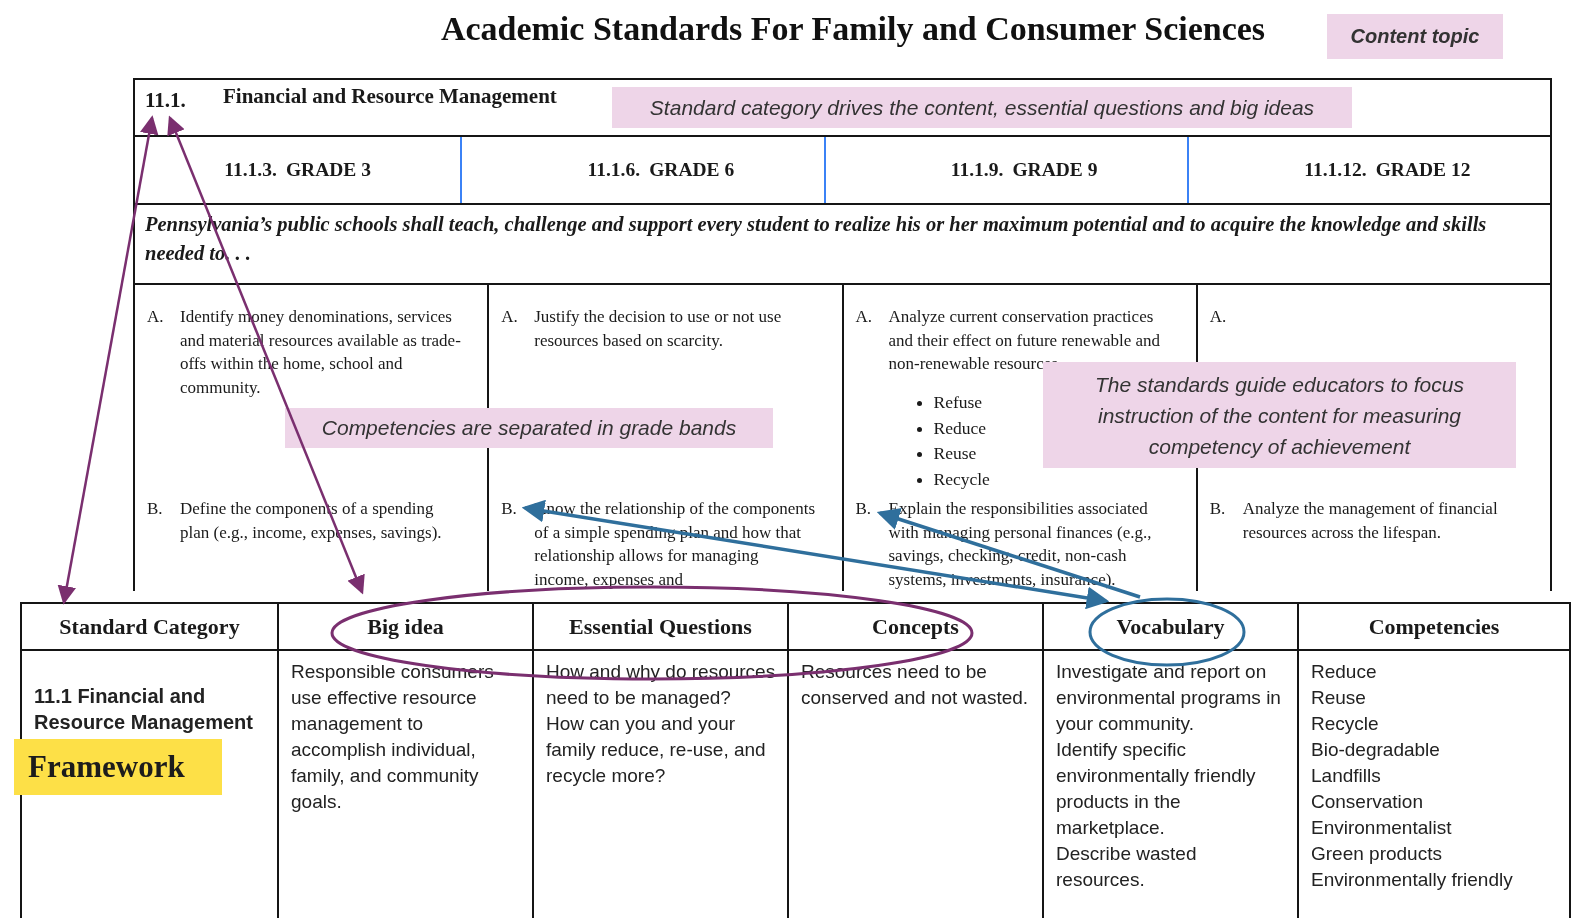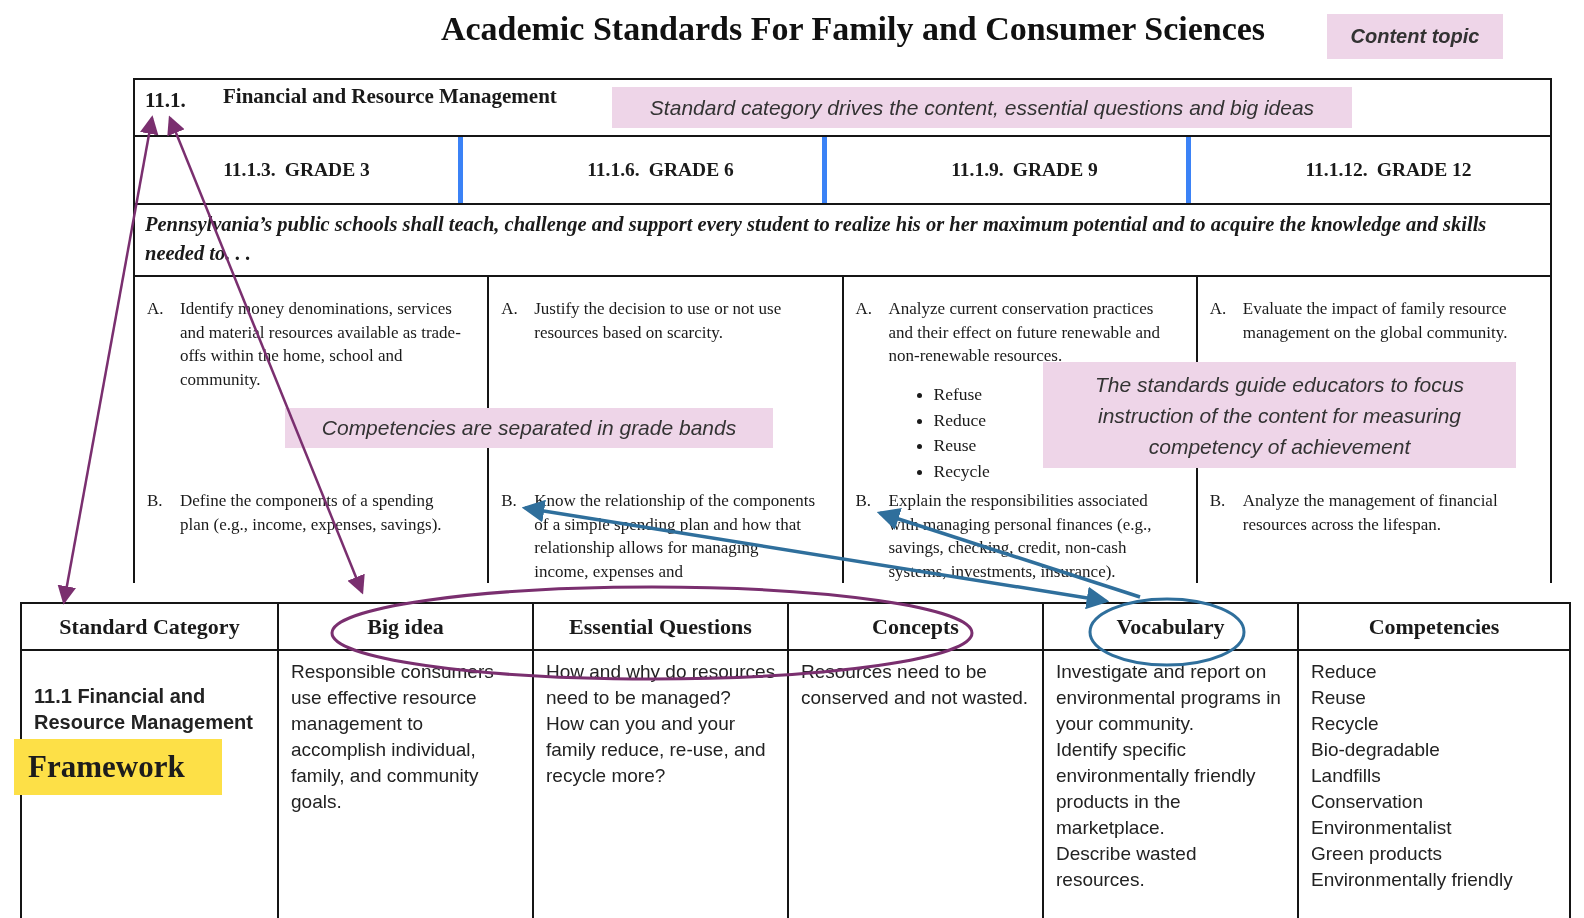--- a/index.html
+++ b/index.html
@@ -33,23 +33,23 @@
   .std-code{position:absolute;left:10px;top:8px;font-weight:bold;font-size:21px;}
   .std-name{position:absolute;left:88px;top:4px;font-weight:bold;font-size:21px;}
   .header-note{
     position:absolute;left:477px;top:7px;width:740px;height:41px;font-size:21px;
   }
   .grade-row{display:flex;height:66px;border-bottom:2px solid #151515;text-align:right;}
   .grade-cell{
     flex:1;display:flex;align-items:center;justify-content:center;gap:9px;
     font-weight:bold;font-size:19.5px;
   }
-  .grade-cell + .grade-cell{border-left:5px solid #3b82f6;padding-left:36px;}
+  .grade-cell + .grade-cell{border-left:2px solid #3b82f6;padding-left:36px;}
   .statement-row{
-    height:72px;border-bottom:2px solid #151515;box-sizing:border-box;
+    height:80px;border-bottom:2px solid #151515;box-sizing:border-box;
     font-weight:bold;font-style:italic;font-size:20.5px;line-height:29px;
     padding:5px 8px 0 10px;
   }
   .content-row{display:flex;height:306px;}
   .content-cell{flex:1;position:relative;}
   .content-cell + .content-cell{border-left:2px solid #151515;}
   .std-item{
     display:flex;position:absolute;left:12px;right:26px;top:20px;
     font-size:17px;line-height:23.5px;
   }
@@ -166,21 +166,20 @@
         <li>Recycle</li>
       </ul>
       <div class="std-item item-b">
         <span class="item-letter">B.</span>
         <span class="item-text">Explain the responsibilities associated with managing personal finances (e.g., savings, checking, credit, non-cash systems, investments, insurance).</span>
       </div>
     </div>
     <div class="content-cell">
       <div class="std-item">
         <span class="item-letter">A.</span>
-        <span class="item-text">Evaluate the impact of family resource management on the global community.</span>
       </div>
       <div class="std-item item-b">
         <span class="item-letter">B.</span>
         <span class="item-text">Analyze the management of financial resources across the lifespan.</span>
       </div>
     </div>
   </div>
 </div>
 
 <div class="pinkbox note-grade-bands">Competencies are separated in grade bands</div>

